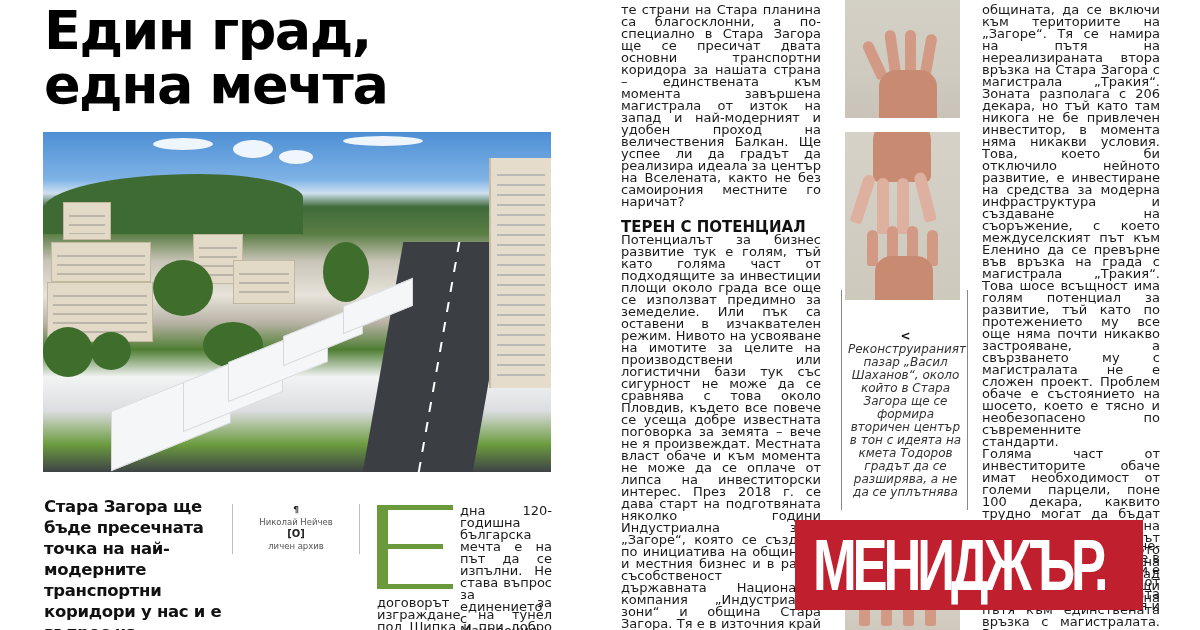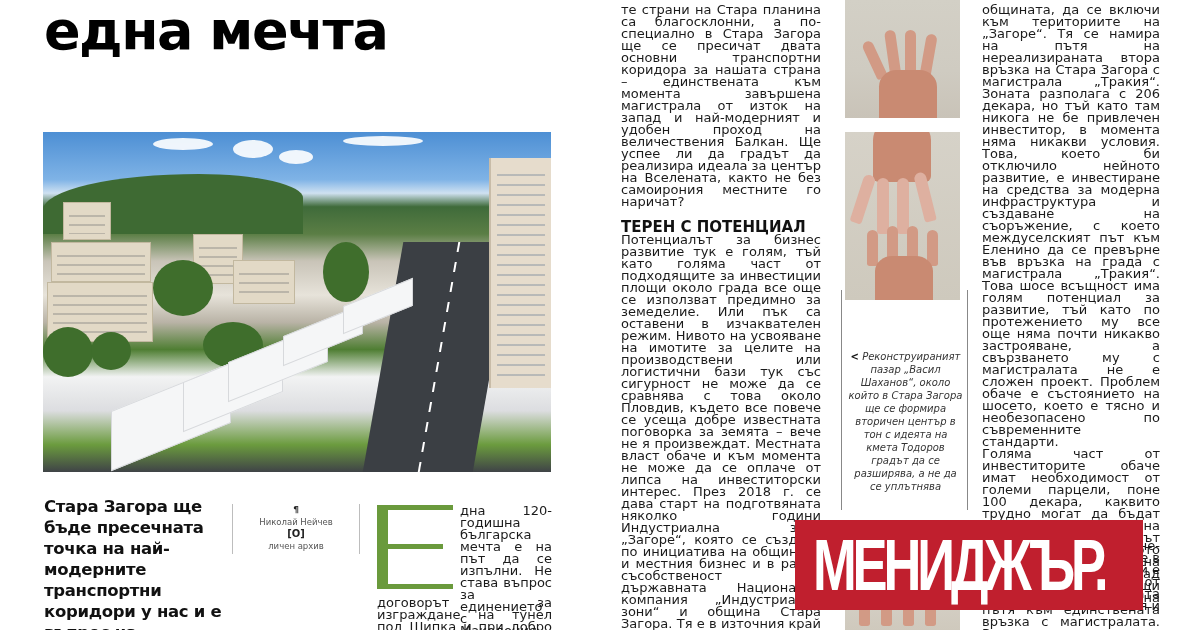--- a/index.html
+++ b/index.html
@@ -76,22 +76,22 @@
     background: linear-gradient(180deg, #d8d3c9 0%, #cfc9bd 100%); overflow: hidden;
   }
   .finger { position: absolute; background: #d29a85; border-radius: 8px 8px 4px 4px; }
   .palm { position: absolute; background: #c98a72; border-radius: 30% 30% 10% 10%; }
 
   .caption-frame {
     position: absolute; left: 841px; top: 290px; width: 127px; height: 220px;
     border-left: 1px solid #888; border-right: 1px solid #888;
   }
   .caption {
-    position: absolute; left: 848px; top: 350px; width: 115px;
-    text-align: center; font-style: italic; font-size: 10px; line-height: 13px; color: #333;
+    position: absolute; left: 848px; top: 330px; width: 115px;
+    text-align: center; font-style: italic; font-size: 12px; line-height: 13px; color: #333;
   }
   .caption .arrow { font-style: normal; font-weight: 700; color: #111; }
   .caption-2 { margin-top: 26px; font-family: Liberation Serif, serif; }
 
   .col-b { position: absolute; left: 982px; top: 4px; width: 178px; }
   .col-b-bottom { position: absolute; left: 982px; top: 540px; width: 178px; }
 
   .logo {
     position: absolute; left: 795px; top: 520px; width: 348px; height: 90px;
     background: #c01f2e;
@@ -109,20 +109,21 @@
     font-family: "Liberation Sans", sans-serif; font-weight: 700;
     font-size: 25px; line-height: 26px; text-align: center; padding-top: 4px;
     letter-spacing: -1px;
   }
 </style>
 </head>
 <body>
 
 <div class="page-left">
   <h1 class="headline">
+    <span>Един град,</span>
     <span>една мечта</span>
   </h1>
 
   <div class="hero-photo">
     <div class="sky-cloud" style="left:190px;top:8px;width:40px;height:18px;"></div>
     <div class="sky-cloud" style="left:236px;top:18px;width:34px;height:14px;"></div>
     <div class="sky-cloud" style="left:110px;top:6px;width:60px;height:12px;"></div>
     <div class="sky-cloud" style="left:300px;top:4px;width:80px;height:10px;"></div>
     <div class="hill"></div>
     <div class="block" style="left:20px;top:70px;width:48px;height:38px;"></div>

